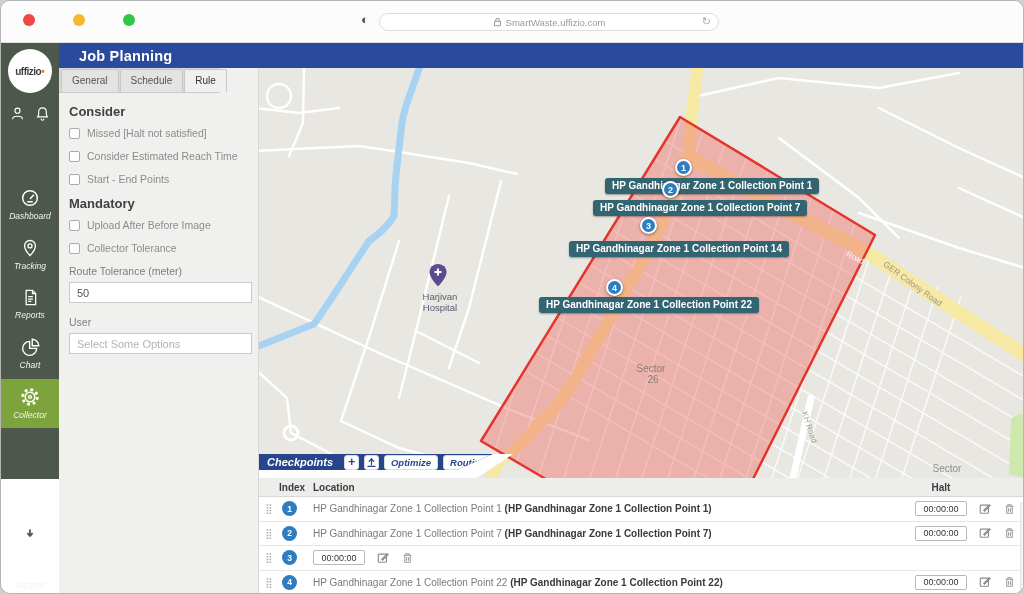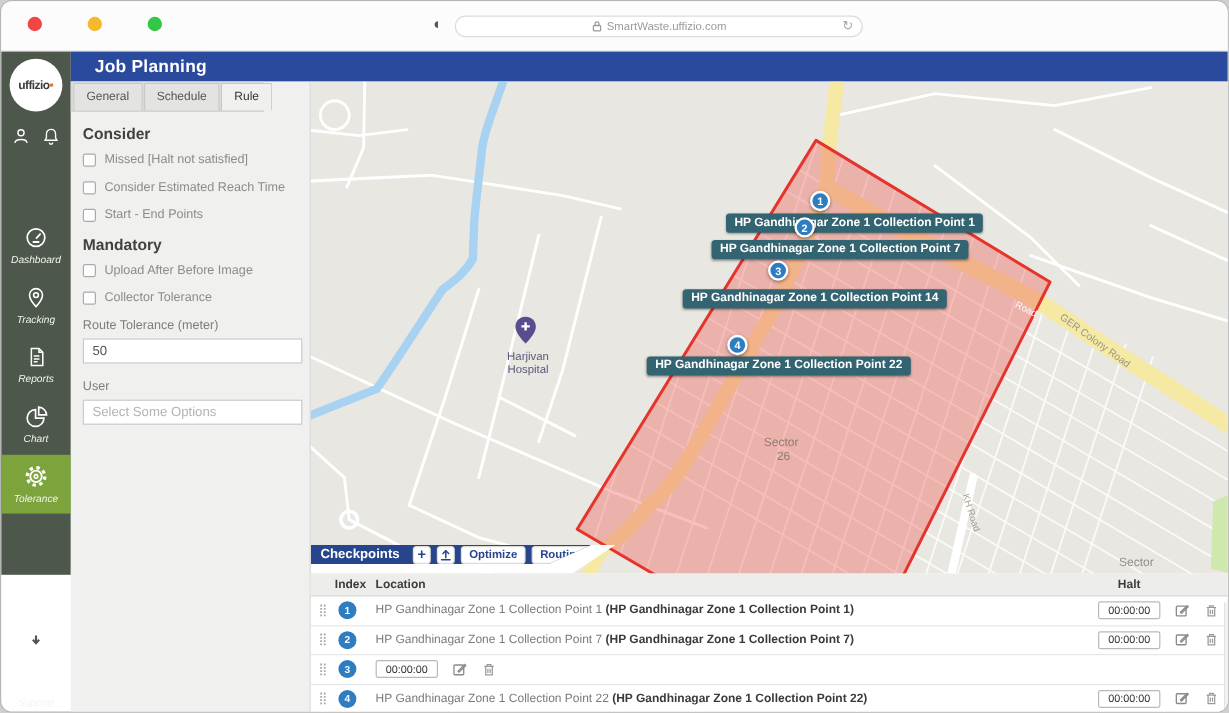--- a/index.html
+++ b/index.html
@@ -51,21 +51,21 @@
   .marker { position:absolute; width:17px; height:17px; border-radius:50%; background:var(--marker-blue); border:2px solid #fff;
             box-shadow:0 1px 3px rgba(0,0,0,.45); color:#fff; font-size:9px; font-weight:bold; display:flex; align-items:center; justify-content:center; z-index:3; }
   .mlabel { position:absolute; background:var(--label-teal); color:#fff; font-size:10px; font-weight:bold; white-space:nowrap;
             padding:2px 7px 3px 7px; border-radius:3px; box-shadow:0 1px 2px rgba(0,0,0,.35); z-index:2; }
 
   
   .bottom { position:absolute; left:258px; top:453px; width:766px; height:141px; }
   .ribbon-back { position:absolute; left:0; top:0; width:254px; height:24px; background:#fff;
                  clip-path:polygon(0 0,254px 0,218px 100%,0 100%); }
   .ribbon { position:absolute; left:0; top:0; width:234px; height:16px; background:var(--ribbon-blue);
-            clip-path:polygon(0 0,234px 0,198px 100%,0 100%); display:flex; align-items:center; gap:5px; padding:0 0 0 8px; }
+            clip-path:polygon(0 0,234px 0,198px 100%,0 100%); display:flex; align-items:center; gap:5px; padding:0 0 0 8px;font-style:italic; }
   .ribbon .title { color:#fff; font-size:11px; font-weight:bold; margin-right:6px; }
   .rbtn { background:#fff; border:1px solid #dcdcdc; border-radius:3px; height:15px; display:flex; align-items:center; justify-content:center;
           color:var(--ribbon-blue); font-size:9.5px; font-weight:bold; padding:0 6px; }
   .rbtn.sq { width:17px; padding:0; font-size:12px; }
   .table { position:absolute; left:0; top:24px; width:766px; height:117px; background:#fff; }
   .thead { display:flex; align-items:center; height:19px; background:#ededeb; border-bottom:1px solid #d8d8d8;
            font-size:10px; font-weight:bold; color:#3d3d3d; }
   .trow { display:flex; align-items:center; height:24.5px; border-bottom:1px solid #e7e7e5; font-size:10px; color:#7a7a7a; }
   .c-handle { width:20px; text-align:center; color:#a9a9a9; font-size:10px; }
   .c-index { width:34px; display:flex; justify-content:flex-start; padding-left:3px; }
@@ -163,21 +163,21 @@
       <span>Chart</span>
     </div>
     <div class="nav-item active" style="top:336px">
       <svg width="22" height="22" viewBox="0 0 24 24">
           <g fill="none" stroke="#fff">
             <circle cx="12" cy="12" r="8" stroke-width="3" stroke-dasharray="3.1 3.2"></circle>
             <circle cx="12" cy="12" r="5.2" stroke-width="1.7"></circle>
             <circle cx="12" cy="12" r="1.6" stroke-width="1.4"></circle>
           </g>
         </svg>
-      <span>Tolerance</span>
+      <span>Collector</span>
     </div>
     <div class="nav-item" style="top:478px">
       <svg width="24" height="20" viewBox="0 0 24 20">
           <path d="M7,17 a4.5,4.5 0 0 1 -0.6,-8.9 a6,6 0 0 1 11.6,-0.9 a4.2,4.2 0 0 1 -0.6,8.8 z" fill="#fff"></path>
           <g stroke="#4e574c" stroke-width="1.8" fill="none">
             <path d="M12,8.5 v6"></path>
             <path d="M9.4,12.2 L12,15 l2.6,-2.8"></path>
           </g>
         </svg>
     </div>

